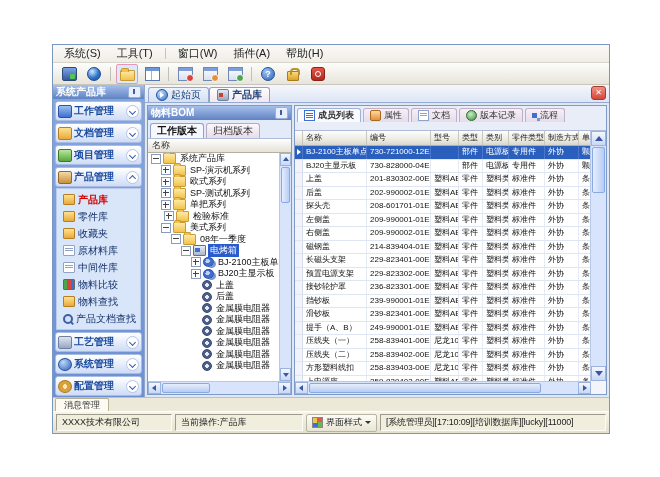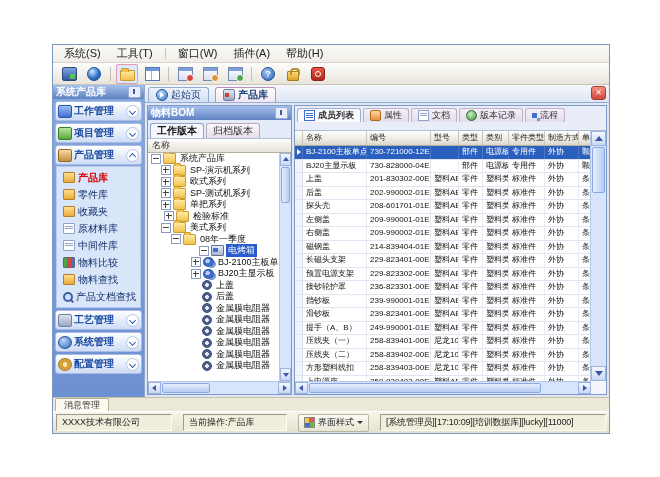--- a/index.html
+++ b/index.html
@@ -69,21 +69,21 @@
   .gicon{width:12px;height:11px;flex:none;border-radius:2px;position:relative;}
   .gi-work{background:linear-gradient(#9cc0f2,#3f6fd1);border:1px solid #2d54a6;}
   .gi-doc{background:linear-gradient(#ffe18e,#e8a93c);border:1px solid #b57f22;}
   .gi-project{background:linear-gradient(#b9e6a0,#57a838);border:1px solid #3c7d24;}
   .gi-product{background:linear-gradient(#f3d9a8,#c98f3d);border:1px solid #96682a;}
   .gi-process{background:linear-gradient(#dfe5f0,#98a6c2);border:1px solid #6f7f9e;}
   .gi-system{background:radial-gradient(circle at 35% 30%,#bcd8fa,#2f62b8);border:1px solid #24509b;border-radius:50%;}
   .gi-config{background:radial-gradient(circle at 50% 50%,#fbe7ae 0 30%,#d9a03c 30%);border:1px solid #a87b1c;border-radius:50%;}
   
   .content{flex:1;display:flex;flex-direction:column;min-width:0;background:#dfe7f5;}
-  .doc-tabs{height:16px;display:flex;align-items:flex-end;gap:6px;padding:1px 3px 0 3px;background:linear-gradient(#f4f6fb,#dde6f5);border-bottom:1px solid #96abd3;}
+  .doc-tabs{height:16px;display:flex;align-items:flex-end;gap:0;padding:1px 3px 0 3px;background:linear-gradient(#f4f6fb,#dde6f5);border-bottom:1px solid #96abd3;}
   .dtab{height:14px;display:flex;align-items:center;gap:3px;padding:0 7px;font-size:10px;color:#1b3f77;
     border:1px solid #93a9cf;border-bottom:none;border-radius:3px 3px 0 0;background:linear-gradient(#eef3fc,#d4e0f3);}
   .dtab.active{background:linear-gradient(#fefefe,#f2e7f0);border-color:#b792b5;font-weight:bold;}
   .dticon{width:10px;height:10px;border-radius:2px;flex:none;position:relative;}
   .dti-start{border-radius:50%;background:radial-gradient(circle at 35% 30%,#bfe0ff,#2f74c9);border:1px solid #24509b;}
   .dti-start::after{content:"";position:absolute;left:3px;top:2px;border-left:4px solid #fff;border-top:3px solid transparent;border-bottom:3px solid transparent;}
   .dti-product{background:linear-gradient(#e6e9f2,#9aa7c0);border:1px solid #6f7f9e;}
   .dti-product::after{content:"";position:absolute;left:1px;top:3px;width:4px;height:4px;background:#c8432f;}
   .tab-close{margin-left:auto;margin-bottom:2px;width:13px;height:12px;border-radius:3px;background:linear-gradient(#f29084,#d4473a);
     border:1px solid #a63a2b;position:relative;}
@@ -156,21 +156,21 @@
   .grid-vscroll{position:absolute;top:0;right:0;bottom:0;width:15px;background:#d8e4fb;border-left:1px solid #b8c8e8;display:flex;flex-direction:column;}
   .grid-vscroll .sbtn{height:13px;flex:none;background:linear-gradient(#f3f7ff,#c8d8f6);border:1px solid #9cb3dd;position:relative;}
   .grid-vscroll .sbtn.up::after{content:"";position:absolute;left:3px;top:4px;border-bottom:5px solid #3a57a0;border-left:4px solid transparent;border-right:4px solid transparent;}
   .grid-vscroll .sbtn.down{margin-top:auto;}
   .grid-vscroll .sbtn.down::after{content:"";position:absolute;left:3px;top:4px;border-top:5px solid #3a57a0;border-left:4px solid transparent;border-right:4px solid transparent;}
   .grid-vscroll .vthumb{height:44px;}
   
   .msgrow{height:13px;background:#ece9d8;border-top:1px solid #c3c0ae;display:flex;align-items:flex-end;padding:0 2px;}
   .msgtab{height:12px;line-height:12px;padding:0 8px;font-size:9px;color:#333;background:#fdfbf1;
     border:1px solid #b5b199;border-bottom:none;border-radius:2px 2px 0 0;}
-  .statusbar{height:21px;background:linear-gradient(#f7f5eb,#e3e0cd);border-top:1px solid #fff;display:flex;align-items:center;padding:0 3px;gap:11px;}
+  .statusbar{height:21px;background:linear-gradient(#f7f5eb,#e3e0cd);border-top:1px solid #fff;display:flex;align-items:center;padding:0 3px;gap:3px;}
   .spanel{height:15px;line-height:15px;font-size:9px;color:#222;padding:0 5px;background:#f1eedd;
     border:1px solid;border-color:#9e9b8a #fdfcf5 #fdfcf5 #9e9b8a;white-space:nowrap;overflow:hidden;}
   .sp-company{width:104px;flex:none;}
   .sp-op{flex:1;}
   .style-btn{height:16px;display:flex;align-items:center;gap:3px;padding:0 5px;font-size:9px;color:#222;border:1px solid #b7b4a2;border-radius:2px;background:linear-gradient(#fdfcf6,#e8e5d4);flex:none;}
   .style-icon{width:9px;height:9px;flex:none;background:conic-gradient(#e2574c 0 25%,#6fb44e 0 50%,#3f6fd1 0 75%,#ecc84a 0);border:1px solid #888;}
   .style-caret{width:0;height:0;border-top:3px solid #333;border-left:3px solid transparent;border-right:3px solid transparent;}
   .sp-session{width:214px;flex:none;text-align:left;font-size:9px;letter-spacing:-0.2px;}
 </style>
 </head>
@@ -229,20 +229,25 @@
       <div class="sidebar">
         <div class="sb-header">
           <span>系统产品库</span>
           <span class="grow"></span>
           <span class="pin-btn"></span>
         </div>
         <div class="sb-body" id="sb-body">
             <div class="sb-group">
               <span class="gicon gi-work"></span>
               <span class="lbl">工作管理</span>
+              <span class="chev"></span>
+            </div>
+            <div class="sb-group">
+              <span class="gicon gi-doc"></span>
+              <span class="lbl">文档管理</span>
               <span class="chev"></span>
             </div>
             <div class="sb-group">
               <span class="gicon gi-project"></span>
               <span class="lbl">项目管理</span>
               <span class="chev"></span>
             </div>
             <div class="sb-group">
               <span class="gicon gi-product"></span>
               <span class="lbl">产品管理</span>
@@ -363,21 +368,21 @@
                   <div class="trow-item" style="padding-left: 13px;">
                     <span class="toggle"></span>
                     <span class="nicon n-folder"></span>
                     <span class="tlabel">美式系列</span>
                   </div>
                   <div class="trow-item" style="padding-left: 23px;">
                     <span class="toggle"></span>
                     <span class="nicon n-folder"></span>
                     <span class="tlabel">08年一季度</span>
                   </div>
-                  <div class="trow-item selected" style="padding-left: 51px;">
+                  <div class="trow-item selected" style="padding-left: 33px;">
                     <span class="toggle"></span>
                     <span class="nicon n-device"></span>
                     <span class="tlabel">电烤箱</span>
                   </div>
                   <div class="trow-item" style="padding-left: 43px;">
                     <span class="toggle plus"></span>
                     <span class="nicon n-assembly"></span>
                     <span class="tlabel">BJ-2100主板单.</span>
                   </div>
                   <div class="trow-item" style="padding-left: 43px;">

